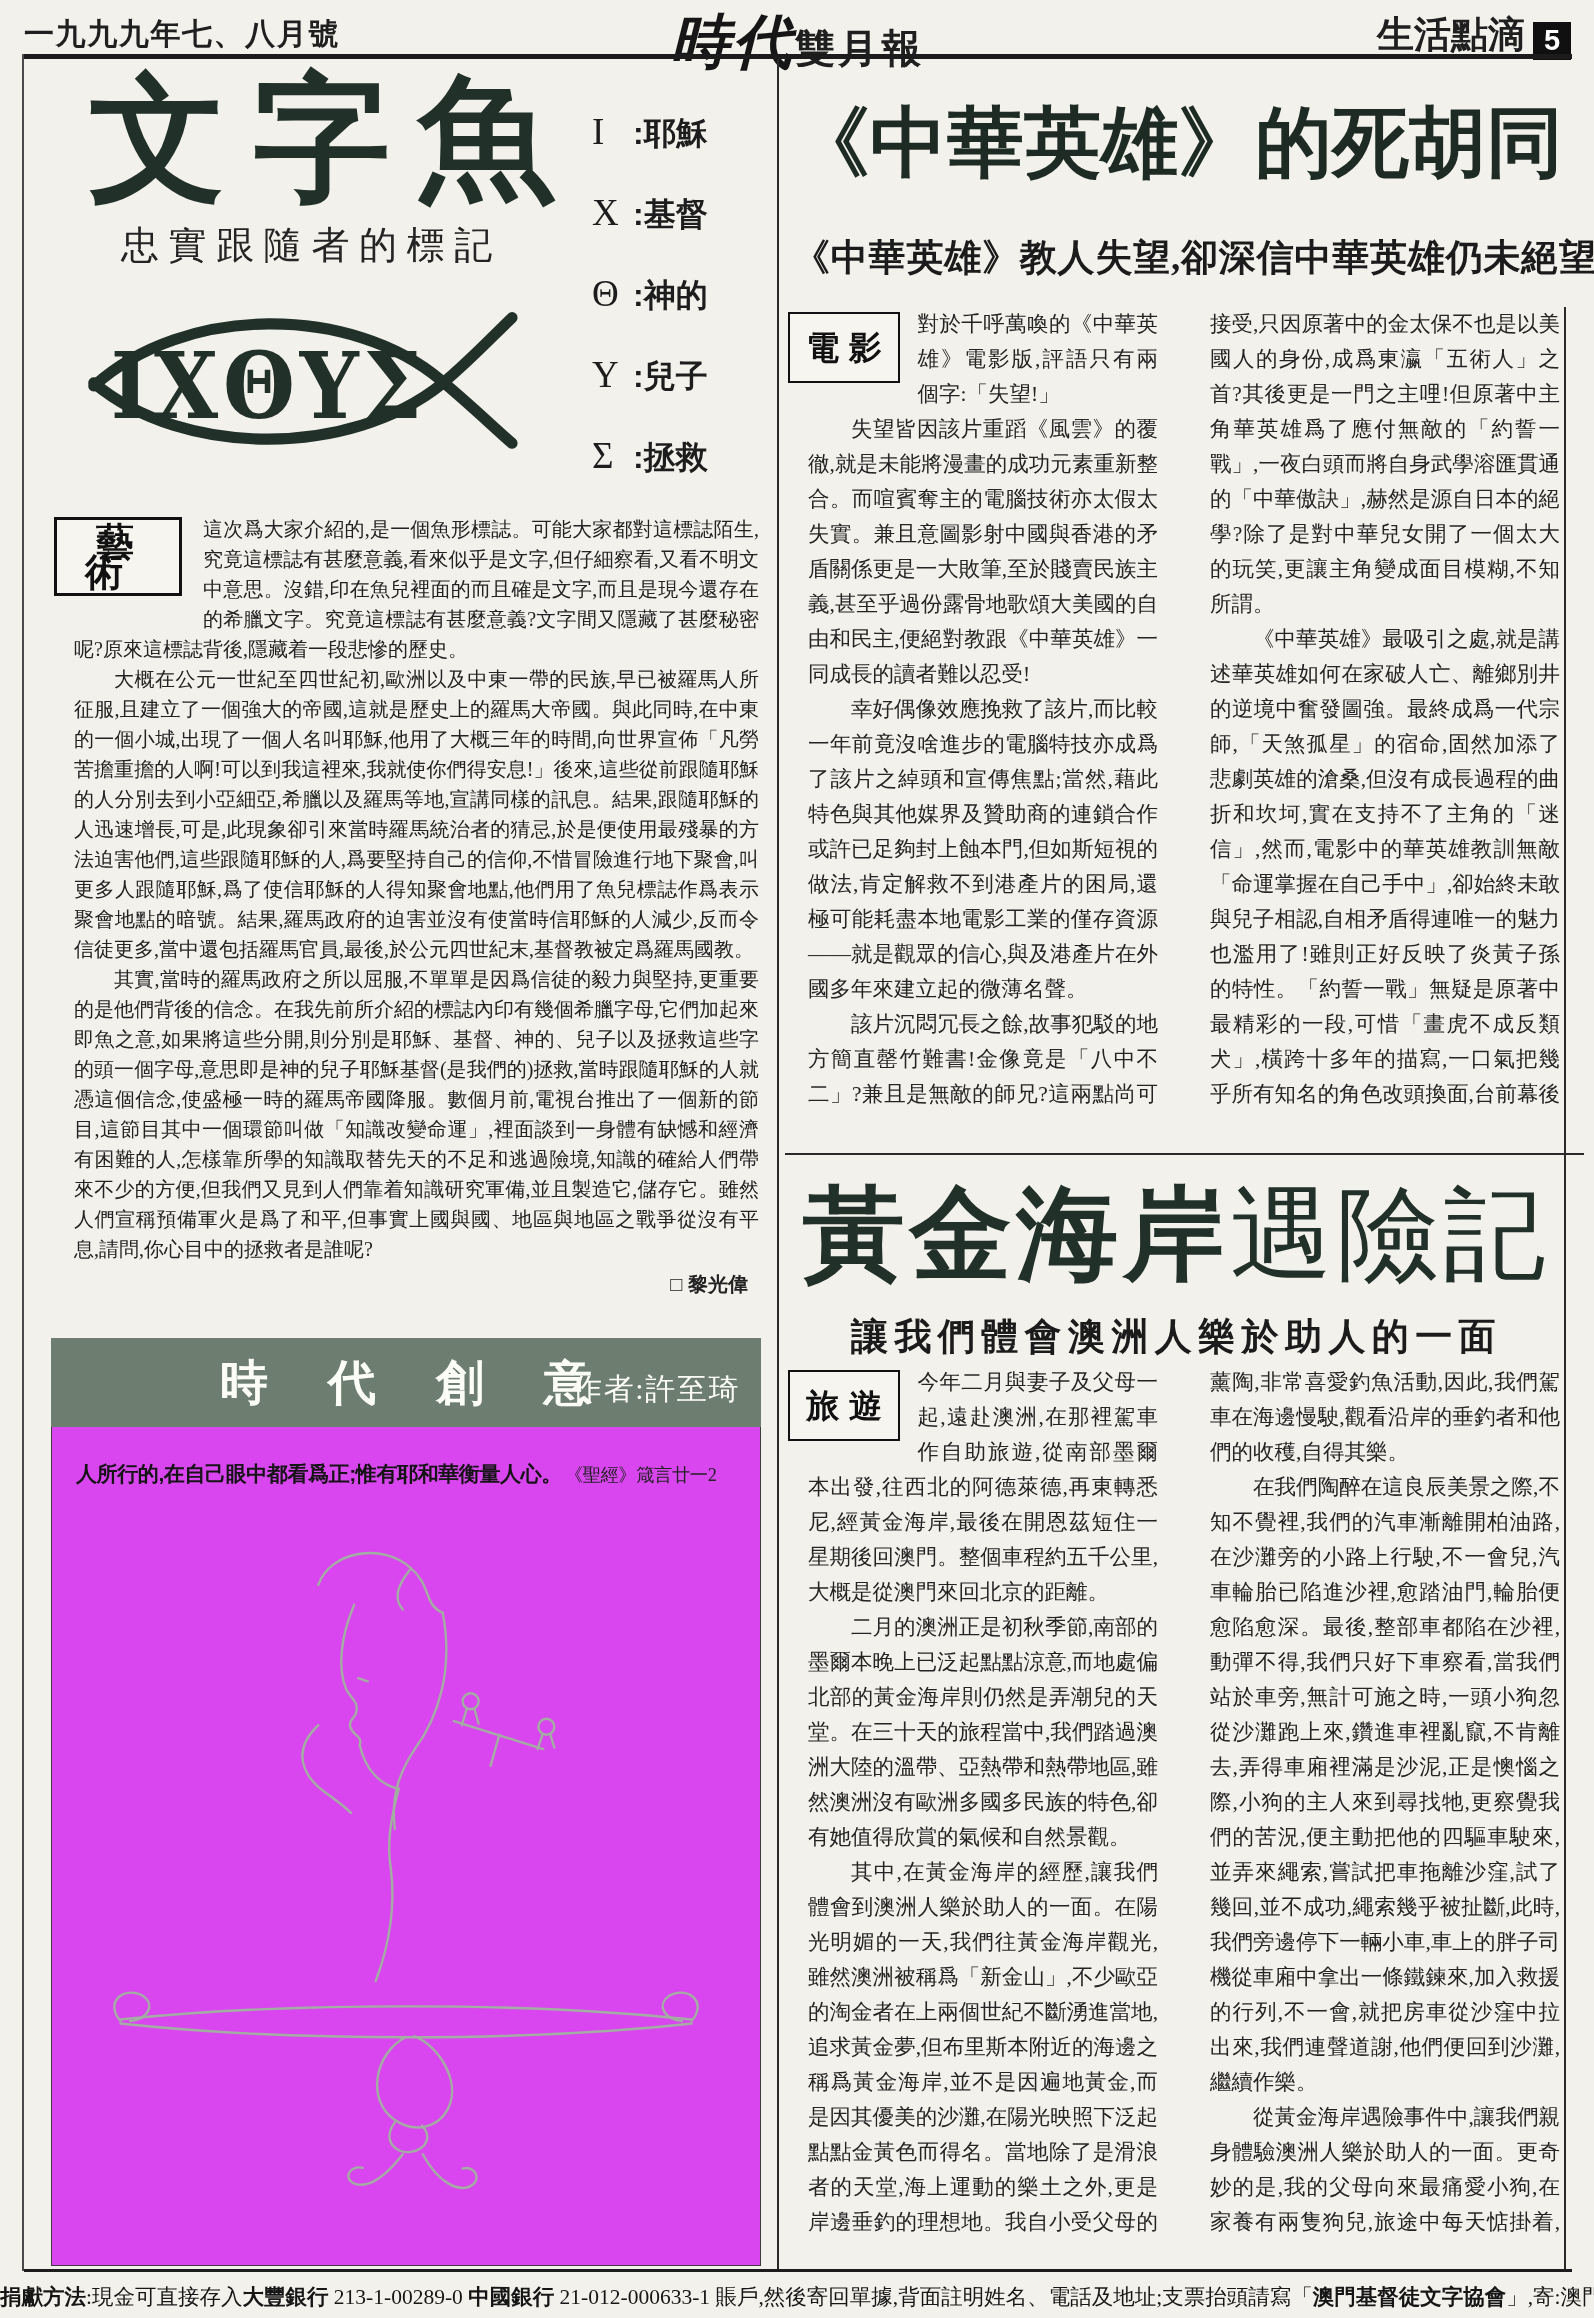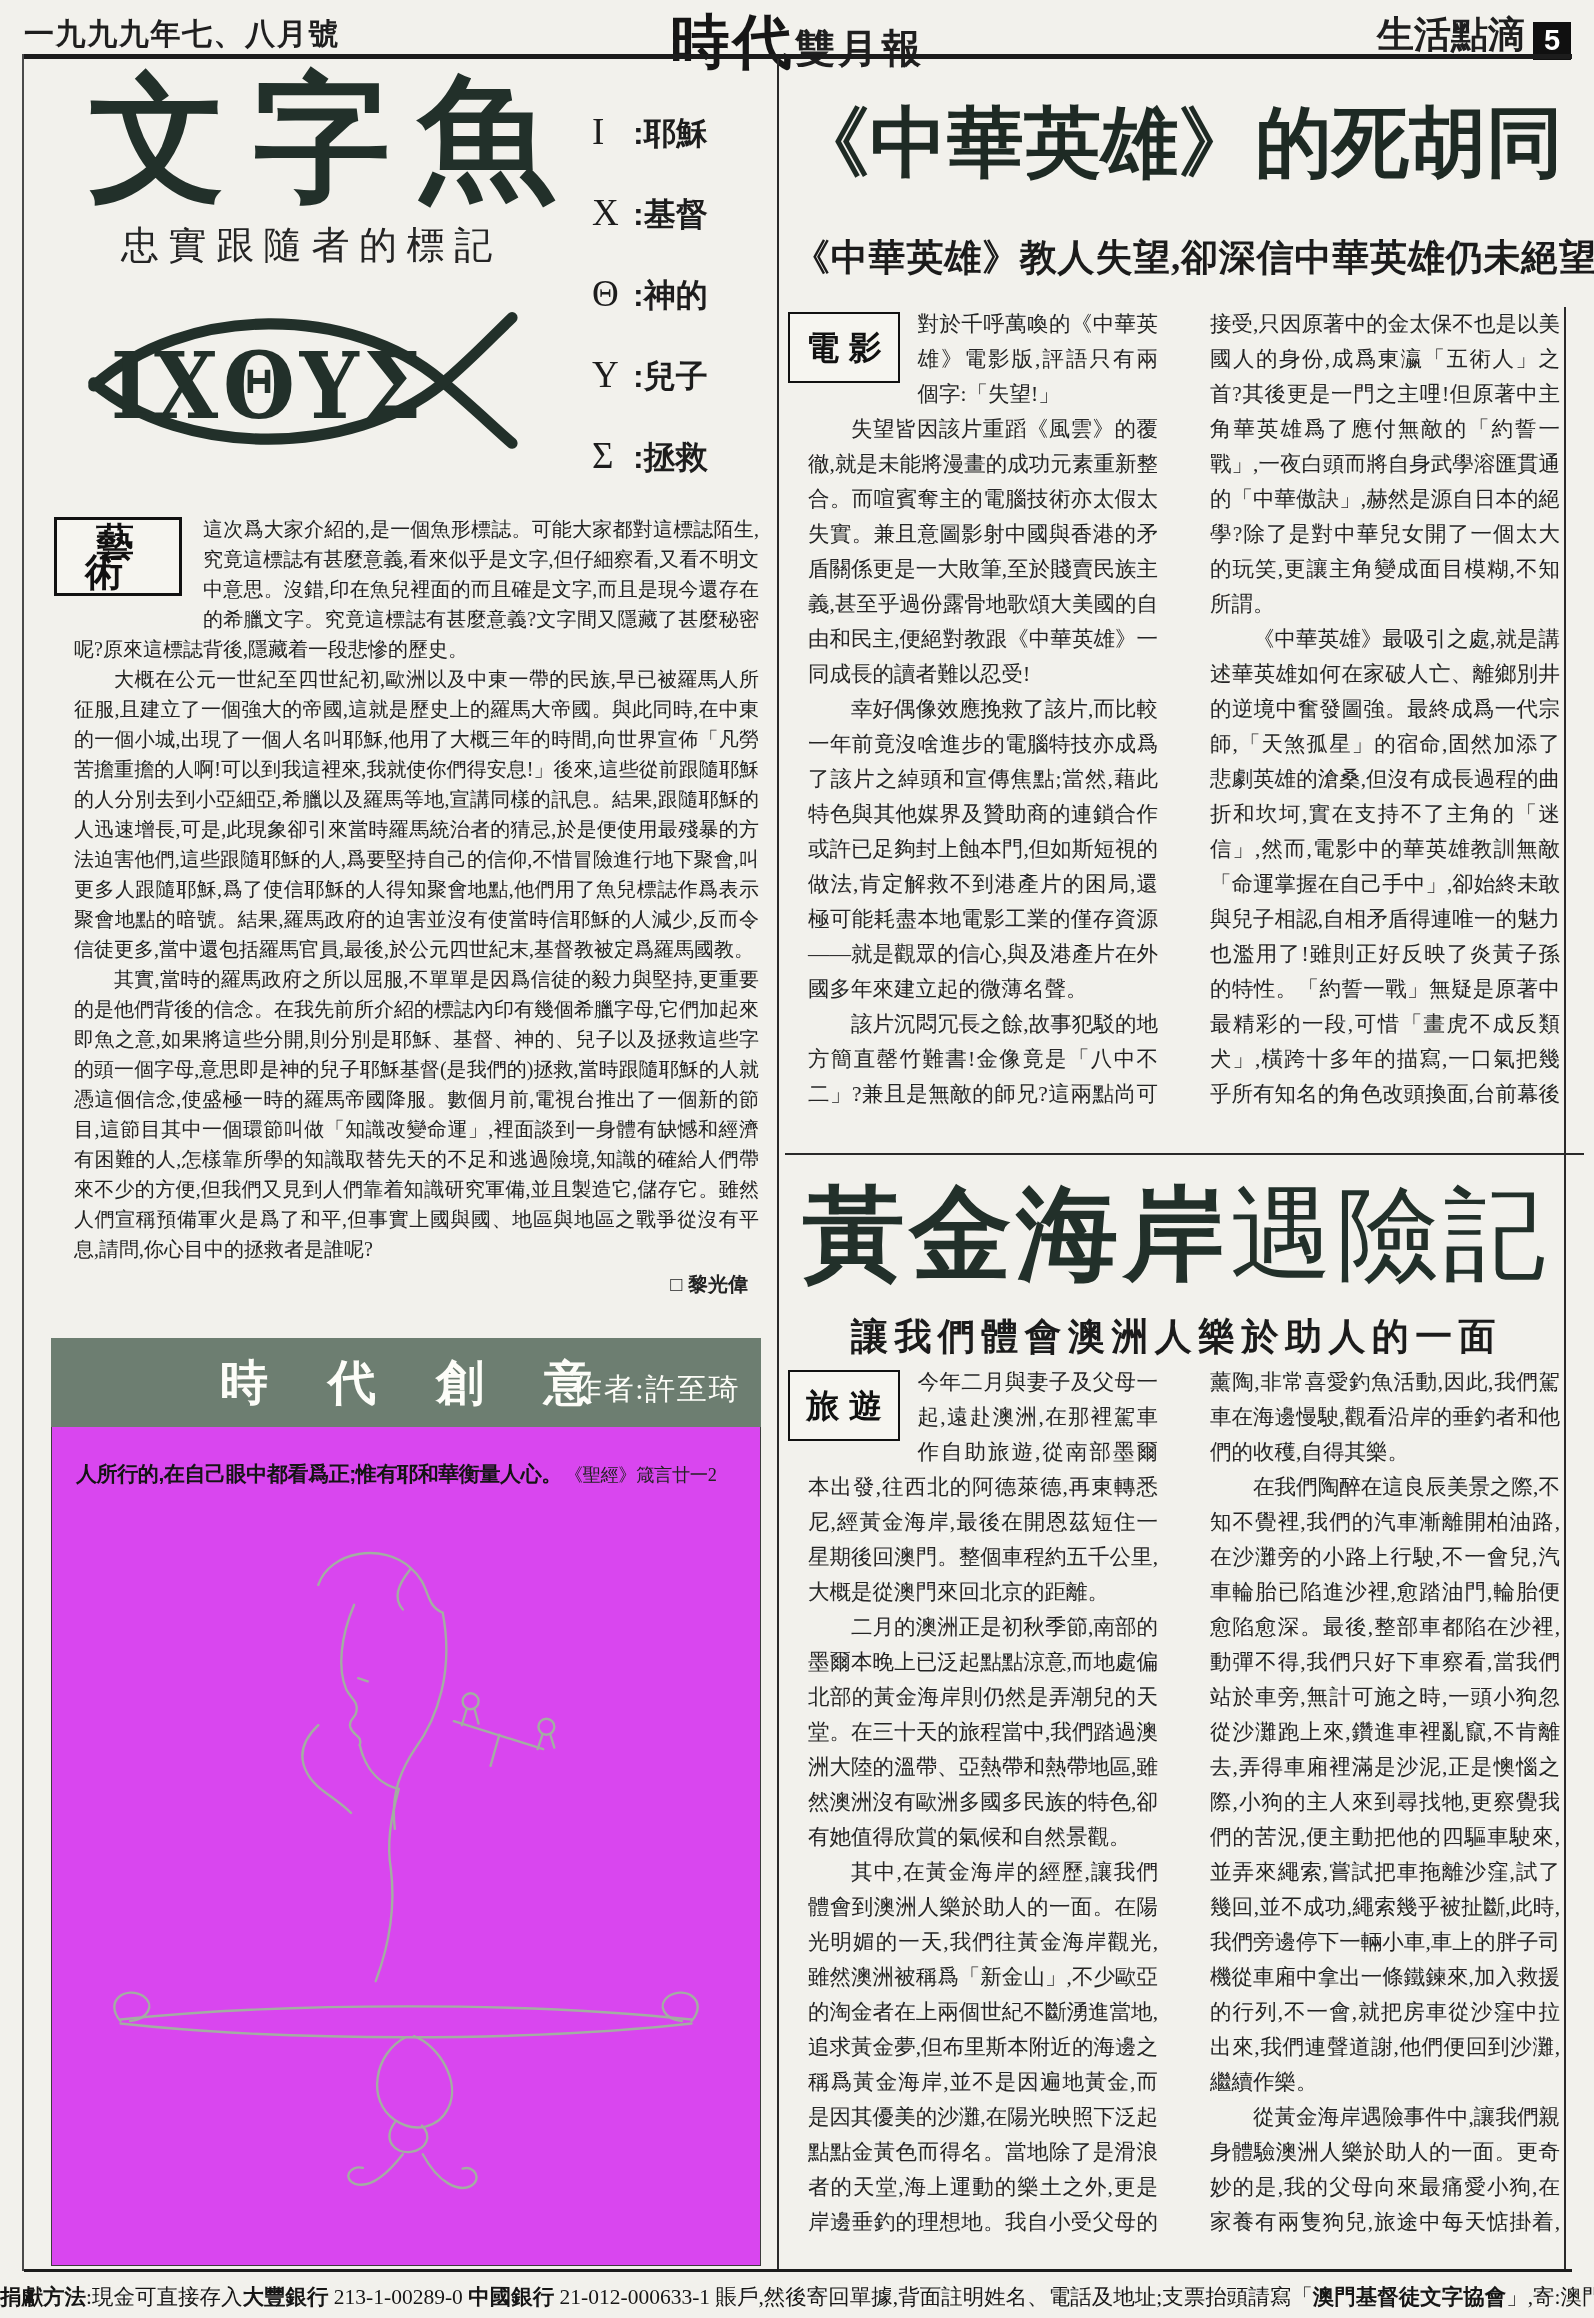--- a/index.html
+++ b/index.html
@@ -8,21 +8,21 @@
     background:#f2f1ec;color:#1f1f1f;
     font-family:"Liberation Serif","DejaVu Serif",serif;
     overflow:hidden;
   }
   .abs{position:absolute;}
   .rule{background:#1c1c1c;}
   
   .issue-date{left:24px;top:14.4px;font-size:30px;font-weight:700;
     font-family:"Liberation Sans","DejaVu Sans",sans-serif;letter-spacing:1.6px;}
   .masthead{left:50%;transform:translateX(-50%);top:3.2px;white-space:nowrap;}
-  .masthead-main{font-size:59px;font-weight:900;color:#161616;
+  .masthead-main{font-size:59px;font-weight:900;font-style:italic;color:#161616;
     font-family:"Liberation Serif","DejaVu Serif",serif;letter-spacing:3.2px;}
   .masthead-sub{font-size:40px;font-weight:600;letter-spacing:3.2px;}
   .section-tag{right:24px;top:9.6px;display:flex;align-items:flex-end;gap:8px;}
   .section-name{font-size:37px;font-weight:800;
     font-family:"Liberation Sans","DejaVu Sans",sans-serif;}
   .page-badge{width:38px;height:38px;background:#101010;color:#fff;
     font-size:29px;font-weight:700;display:flex;align-items:center;justify-content:center;
     font-family:"Liberation Sans","DejaVu Sans",sans-serif;}
   
   .rule-top{left:24px;top:54px;width:1548px;height:4.8px;}

